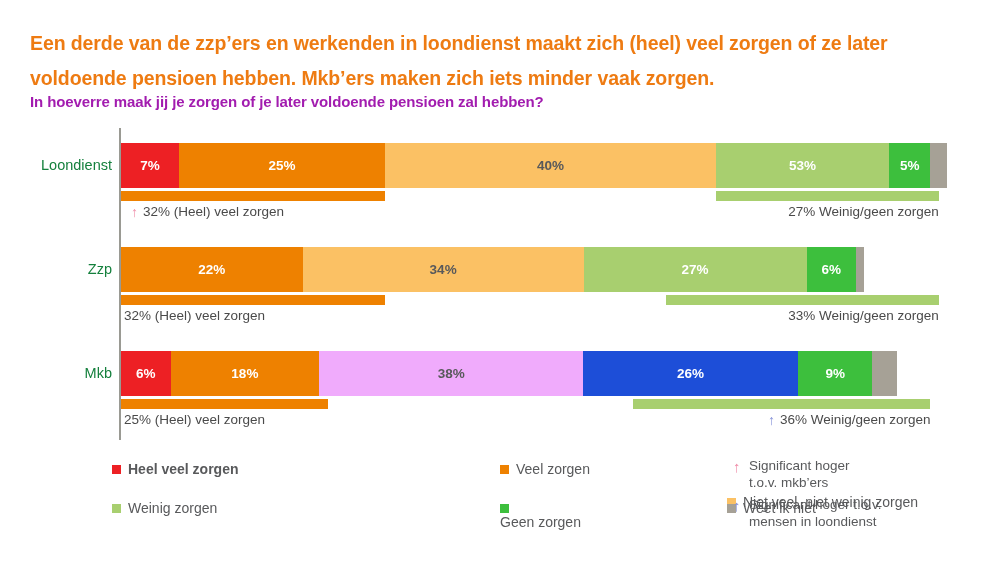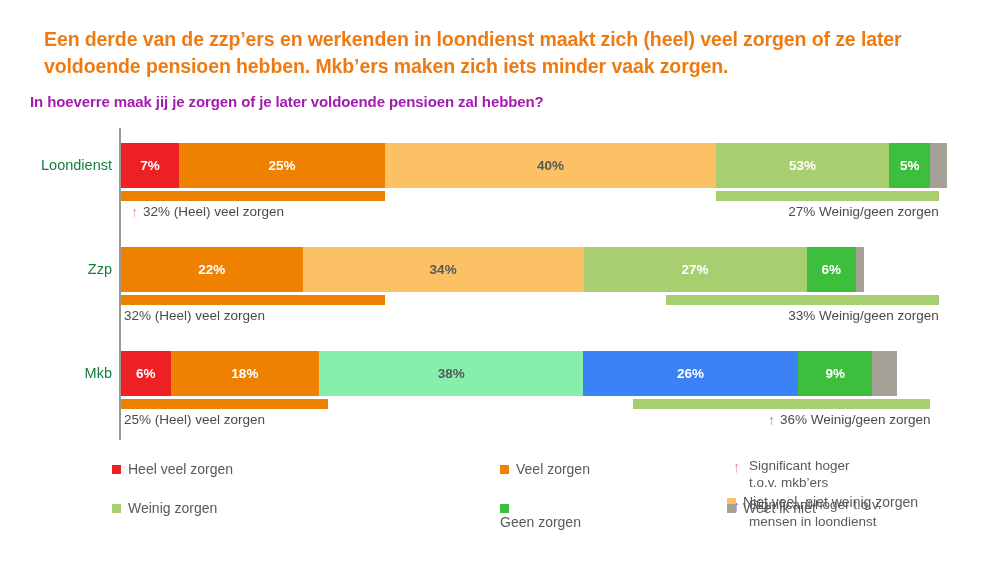--- a/index.html
+++ b/index.html
@@ -5,22 +5,22 @@
   html,body{margin:0;padding:0;}
   body{
     width:1000px;height:563px;background:#ffffff;
     font-family:"Liberation Sans",sans-serif;
     -webkit-font-smoothing:antialiased;
   }
   .page{position:relative;width:1000px;height:563px;overflow:hidden;}
 
   
   .title{
-    position:absolute;left:44px;top:26px;width:920px;
-    font-size:19.5px;font-weight:bold;line-height:27px;
+    position:absolute;left:30px;top:26px;width:920px;
+    font-size:19.5px;font-weight:bold;line-height:35px;
     color:#EE7B12;letter-spacing:-0.1px;
   }
   .subtitle{
     position:absolute;left:30px;top:92px;width:920px;
     font-size:15px;font-weight:bold;line-height:20px;
     color:#a21caf;letter-spacing:-0.1px;
   }
 
   
   .chart{position:absolute;left:0;top:128px;width:1000px;height:320px;}
@@ -109,36 +109,36 @@
           <div class="sumbar" style="left: 121px; top: 48px; width: 264.32px; background: rgb(238, 129, 0);"></div>
           <div class="sumbar" style="left: 666.16px; top: 48px; width: 272.58px; background: rgb(168, 207, 111);"></div>
           <div class="sumlabel" style="left: 124px; top: 61px;"><span>32% (Heel) veel zorgen</span></div>
           <div class="sumlabel" style="left: auto; top: 61px; right: 61.26px;"><span>33% Weinig/geen zorgen</span></div>
         </div>
         <div class="rowgroup" style="top: 223px;">
           <div class="cat-label" style="top: 13.5px; padding-left: 28px;">Mkb</div>
           <div class="bar" style="width: 826px;">
             <div class="seg" style="width: 49.56px; background: rgb(237, 32, 36);">6%</div>
             <div class="seg" style="width: 148.68px; background: rgb(238, 129, 0);">18%</div>
-            <div class="seg dark-text" style="width: 264px; background: #86efac;">38%</div>
-            <div class="seg" style="width: 214.76px; background: #3b82f6;">26%</div>
+            <div class="seg dark-text" style="width: 264px; background: #f0abfc;">38%</div>
+            <div class="seg" style="width: 214.76px; background: #1d4ed8;">26%</div>
             <div class="seg" style="width: 74.34px; background: rgb(61, 191, 61);">9%</div>
             <div class="seg" style="width: 24.78px; background: rgb(166, 161, 150);"></div>
           </div>
           <div class="sumbar" style="left: 121px; top: 48px; width: 206.5px; background: rgb(238, 129, 0);"></div>
           <div class="sumbar" style="left: 633.12px; top: 48px; width: 297.36px; background: rgb(168, 207, 111);"></div>
           <div class="sumlabel" style="left: 124px; top: 61px;"><span>25% (Heel) veel zorgen</span></div>
           <div class="sumlabel" style="left: auto; top: 61px; right: 69.52px;"><span class="arrow blue">↑</span><span>36% Weinig/geen zorgen</span></div>
         </div>
       </div>
   </div>
 
   <div class="legend">
     <div id="legend-host">
-        <div class="lgitem" style="left: 112px; top: 5px;">
+        <div class="lgitem" style="left: 112px; top: 5px; font-weight: bold;">
           <span class="swatch" style="background: rgb(237, 32, 36);"></span>
           <span class="lgtext">Heel veel zorgen</span>
         </div>
         <div class="lgitem" style="left: 500px; top: 5px;">
           <span class="swatch" style="background: rgb(238, 129, 0);"></span>
           <span class="lgtext">Veel zorgen</span>
         </div>
         <div class="lgitem" style="left: 727px; top: 5px; margin-top: 33px;">
           <span class="swatch" style="background: rgb(251, 193, 100);"></span>
           <span class="lgtext">Niet veel, niet weinig zorgen</span>

